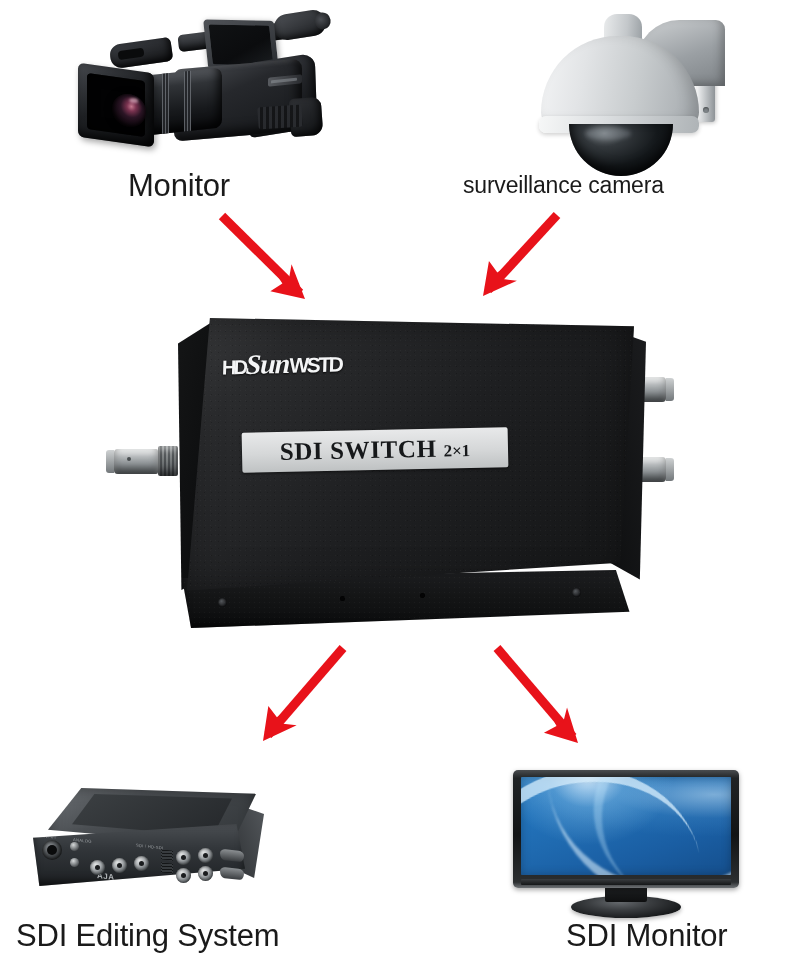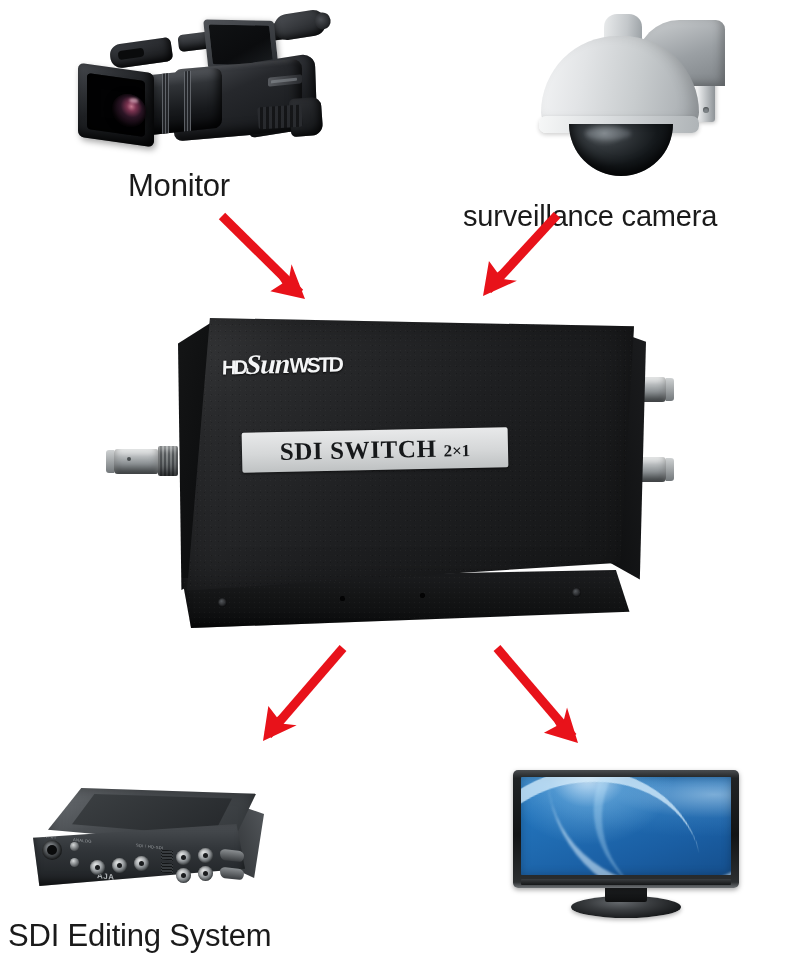--- a/index.html
+++ b/index.html
@@ -643,21 +643,21 @@
 
   <div id="domecam">
     <div class="dc-plate"></div>
     <div class="dc-arm"></div>
     <div class="dc-neck"></div>
     <div class="dc-hood"></div>
     <div class="dc-lip"></div>
     <div class="dc-dome"></div>
   </div>
 
-  <div class="lbl" style="left:463px; top:172px; font-size:29px;margin-top:28px;">surveillance camera</div>
+  <div class="lbl" style="left:463px; top:172px; font-size:23px;">surveillance camera</div>
 
   <svg class="arrow" style="left:0; top:0; width:788px; height:976px;" viewBox="0 0 788 976">
     <defs>
       <g id="barbhead">
 
         <path d="M0,0 L-34,-15 L-25,-2 L-40,2 L-27,5 L-30,19 Z"></path>
       </g>
     </defs>
 
     <g fill="#e8121a" stroke="none">
@@ -742,29 +742,30 @@
     <span class="eb-bnc" style="left:82px;  top:70px;"></span>
     <span class="eb-bnc" style="left:104px; top:68px;"></span>
     <span class="eb-bnc" style="left:146px; top:62px;"></span>
     <span class="eb-bnc" style="left:168px; top:60px;"></span>
     <span class="eb-bnc" style="left:146px; top:80px;"></span>
     <span class="eb-bnc" style="left:168px; top:78px;"></span>
     <span class="eb-dsub" style="left:190px; top:62px;"></span>
     <span class="eb-dsub" style="left:190px; top:80px;"></span>
   </div>
 
-  <div class="lbl" style="left:8px; top:918px; font-size:31px;">SDI Editing System</div>
+  <div class="lbl" style="left:16px; top:918px; font-size:31px;">SDI Editing System</div>
 
   <div id="monitor">
     <div class="mon-base"></div>
     <div class="mon-neck"></div>
     <div class="mon-bezel">
       <div class="mon-screen">
         <span class="mon-swoosh1"></span>
         <span class="mon-swoosh2"></span>
         <span class="mon-swoosh3"></span>
       </div>
       <div class="mon-chin"></div>
     </div>
   </div>
 
+  <div class="lbl" style="left:566px; top:918px; font-size:31px;">SDI Monitor</div>
 
 </div>
 
 </body></html>

